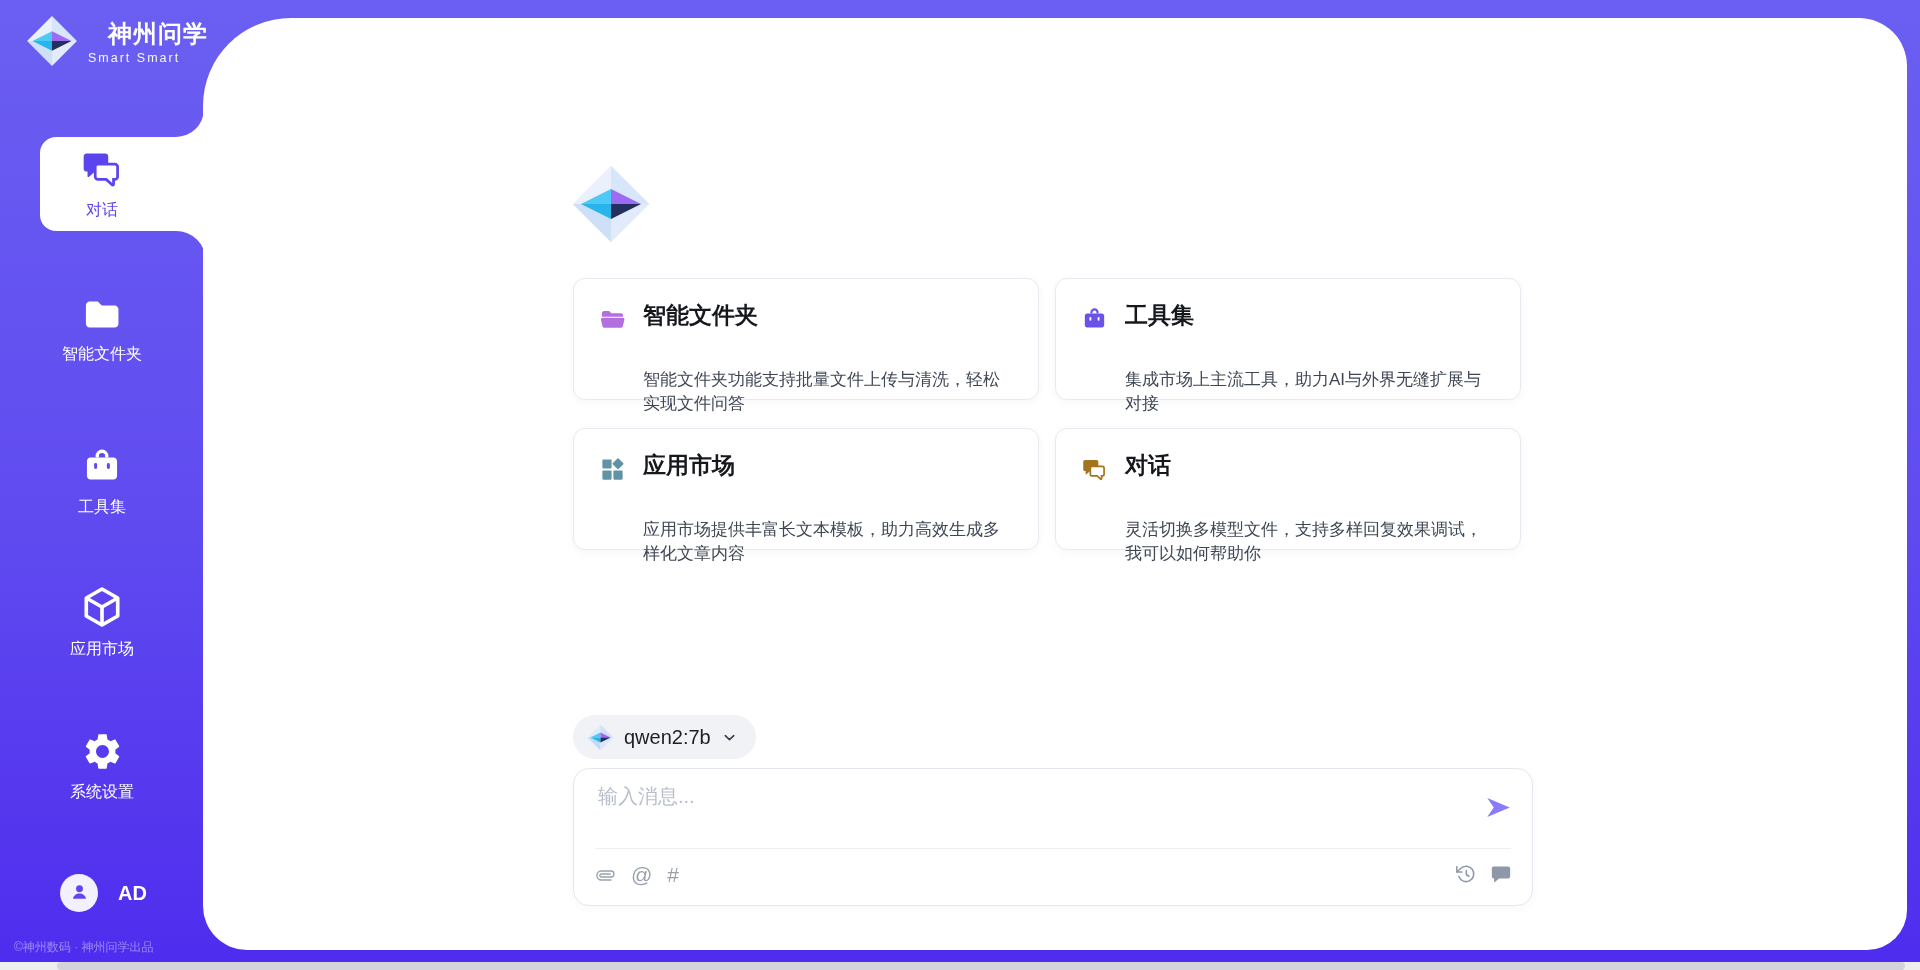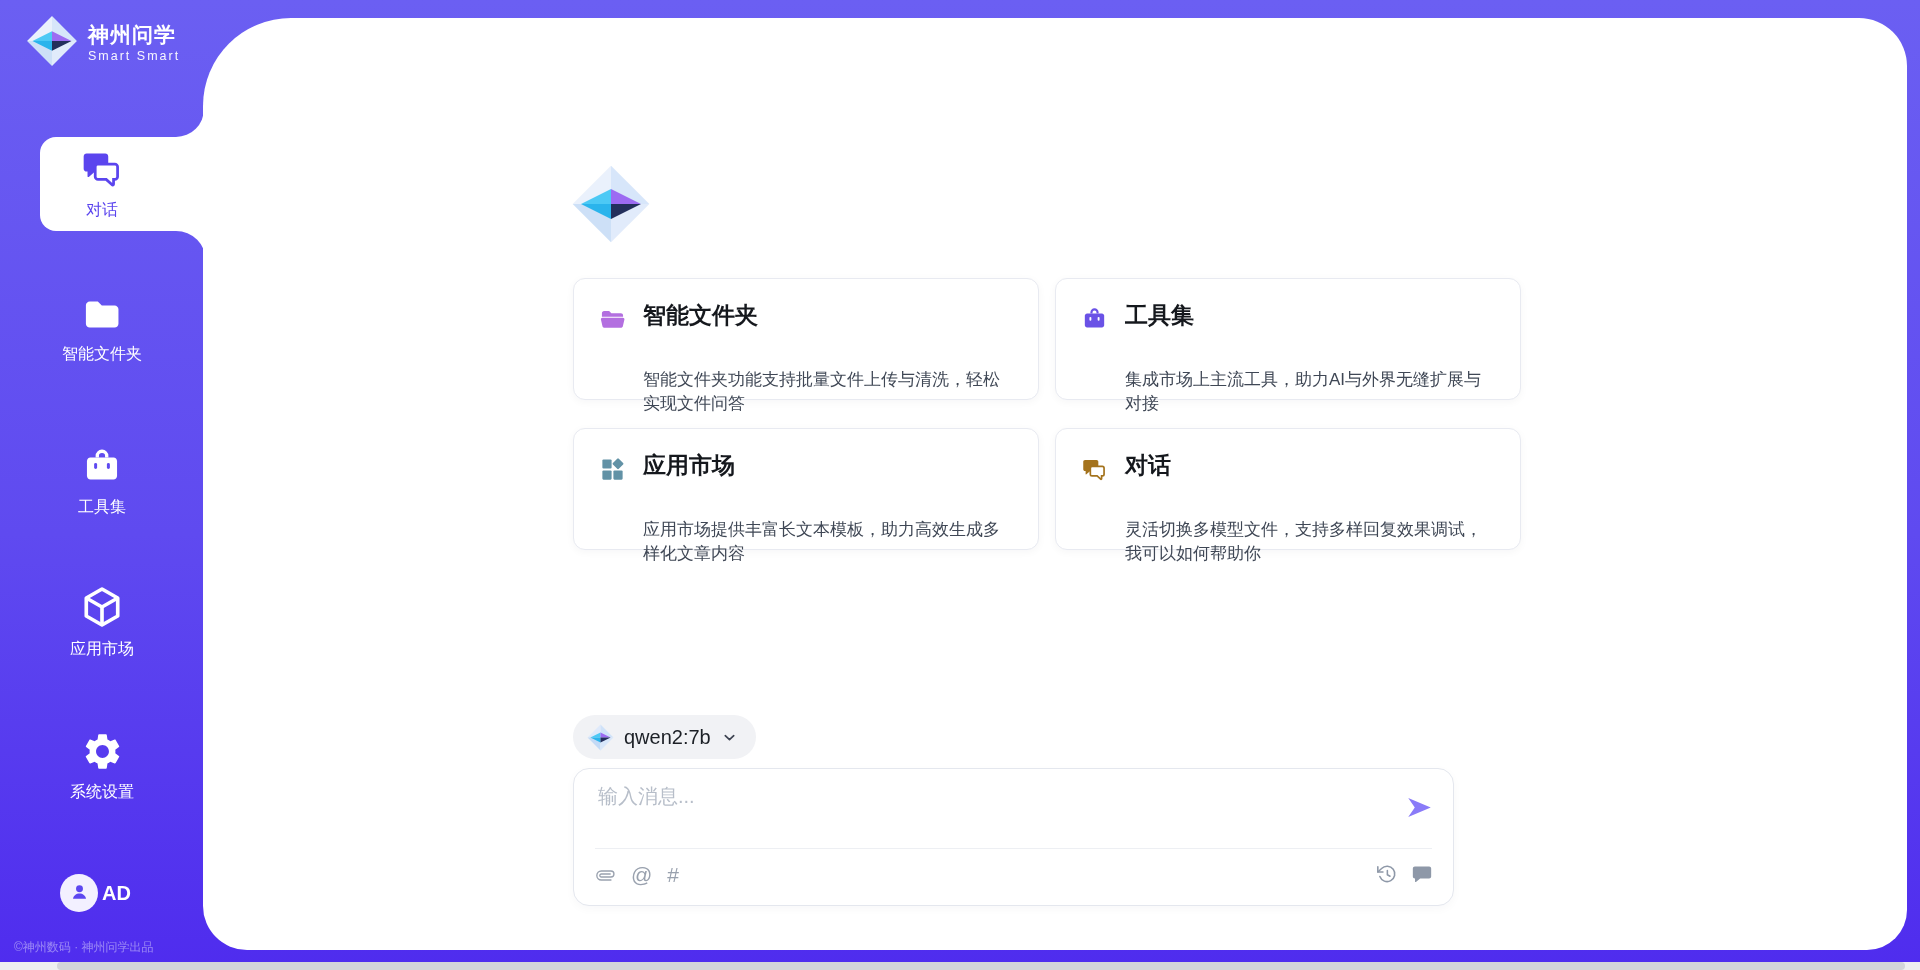--- a/index.html
+++ b/index.html
@@ -2,56 +2,56 @@
 <html><head>
 <meta charset="utf-8">
 <style>
   html,body{margin:0;padding:0;}
   body{font-family:"Liberation Sans","DejaVu Sans",sans-serif;}
   .page{position:relative;width:1920px;height:970px;overflow:hidden;}
   .bgpurple{background:linear-gradient(180deg,#6b5ff2 0%,#5f4af0 55%,#4f2cee 100%);background-attachment:fixed;}
 
   
   .brand{position:absolute;left:26px;top:15px;display:flex;align-items:center;gap:10px;}
-  .brand-name{color:#fff;font-size:21px;font-weight:700;letter-spacing:1px;line-height:1.1;}
+  .brand-name{color:#fff;font-size:24px;font-weight:700;letter-spacing:1px;line-height:1.1;margin-left:20px;}
   .brand-sub{color:rgba(255,255,255,.95);font-size:12.5px;letter-spacing:2px;margin-top:3px;}
 
   .tab{position:absolute;left:40px;top:137px;width:164px;height:94px;background:#fff;border-radius:16px 0 0 16px;}
   .fillet{position:absolute;background:#fff;}
   .fillet-top{left:176px;top:109px;width:28px;height:28px;}
   .fillet-top .q{position:absolute;inset:0;border-bottom-right-radius:100%;}
   .fillet-bottom{left:176px;top:231px;width:30px;height:30px;}
   .fillet-bottom .q{position:absolute;inset:0;border-top-right-radius:100%;}
 
   .nav-item{position:absolute;left:0;width:204px;display:flex;flex-direction:column;align-items:center;gap:9px;color:#fff;cursor:pointer;}
   .nav-item .lbl{font-size:16px;}
   .nav-item.active{color:#5b45ee;}
   .nav-item svg{display:block;}
 
-  .user{position:absolute;left:60px;top:874px;display:flex;align-items:center;gap:4px;}
+  .user{position:absolute;left:60px;top:874px;display:flex;align-items:center;gap:20px;}
   .avatar{width:38px;height:38px;border-radius:50%;background:#f3f0ff;display:flex;align-items:center;justify-content:center;color:#5d47f0;}
   .user-name{color:#fff;font-size:20px;font-weight:600;}
   .copyright{position:absolute;left:14px;top:927px;font-size:12px;color:rgba(255,255,255,.42);margin-top:12px;}
 
   
   .main{position:absolute;left:203px;top:18px;width:1704px;height:932px;background:#fff;border-radius:88px 48px 40px 44px;}
 
   .greet-logo{position:absolute;left:368px;top:146px;}
   .greet-text{position:absolute;left:464px;top:168px;font-size:28px;font-weight:700;color:#0f1115;letter-spacing:.5px;}
 
   .card{position:absolute;width:466px;height:122px;background:#fff;border:1px solid #e8eaf1;border-radius:12px;box-shadow:0 2px 8px rgba(20,30,60,.04);cursor:pointer;box-sizing:border-box;}
   .card-icon{position:absolute;left:25px;top:27px;}
   .card-title{position:absolute;left:69px;top:21px;font-size:23px;font-weight:700;color:#15181d;}
   .card-desc{position:absolute;left:69px;top:57px;width:360px;font-size:17px;line-height:23.5px;color:#3f4755;margin-top:32px;}
 
   .model-pill{position:absolute;left:370px;top:697px;height:44px;border-radius:22px;background:#f1f2f5;display:inline-flex;align-items:center;gap:10px;padding:0 18px 0 14px;cursor:pointer;}
   .model-name{font-size:20px;color:#1c2026;}
   .model-pill svg{display:block;}
 
-  .composer{position:absolute;left:370px;top:750px;width:881px;height:138px;background:#fff;border:1px solid #e4e7ee;border-radius:16px;box-shadow:0 3px 10px rgba(20,30,60,.03);box-sizing:border-box;}
+  .composer{position:absolute;left:370px;top:750px;width:960px;height:138px;background:#fff;border:1px solid #e4e7ee;border-radius:16px;box-shadow:0 3px 10px rgba(20,30,60,.03);box-sizing:border-box;}
   .composer textarea{position:absolute;left:22px;top:12px;width:860px;height:58px;border:none;outline:none;resize:none;font-family:inherit;font-size:20px;color:#333;background:transparent;}
   .composer textarea::placeholder{color:#b7bec9;}
   .send{position:absolute;right:20px;top:25px;color:#8a7bf8;cursor:pointer;line-height:0;}
   .comp-divider{position:absolute;left:21px;right:21px;top:79px;height:1px;background:#edeff3;}
   .tools-left{position:absolute;left:21px;top:93px;display:flex;align-items:center;gap:15px;color:#99a1ae;}
   .tools-left .txt{font-size:21px;font-weight:500;cursor:pointer;line-height:26px;}
   .tools-right{position:absolute;right:20px;top:94px;display:flex;align-items:center;gap:13px;color:#8e98a8;}
   .toolbtn{cursor:pointer;line-height:0;}
 
   

